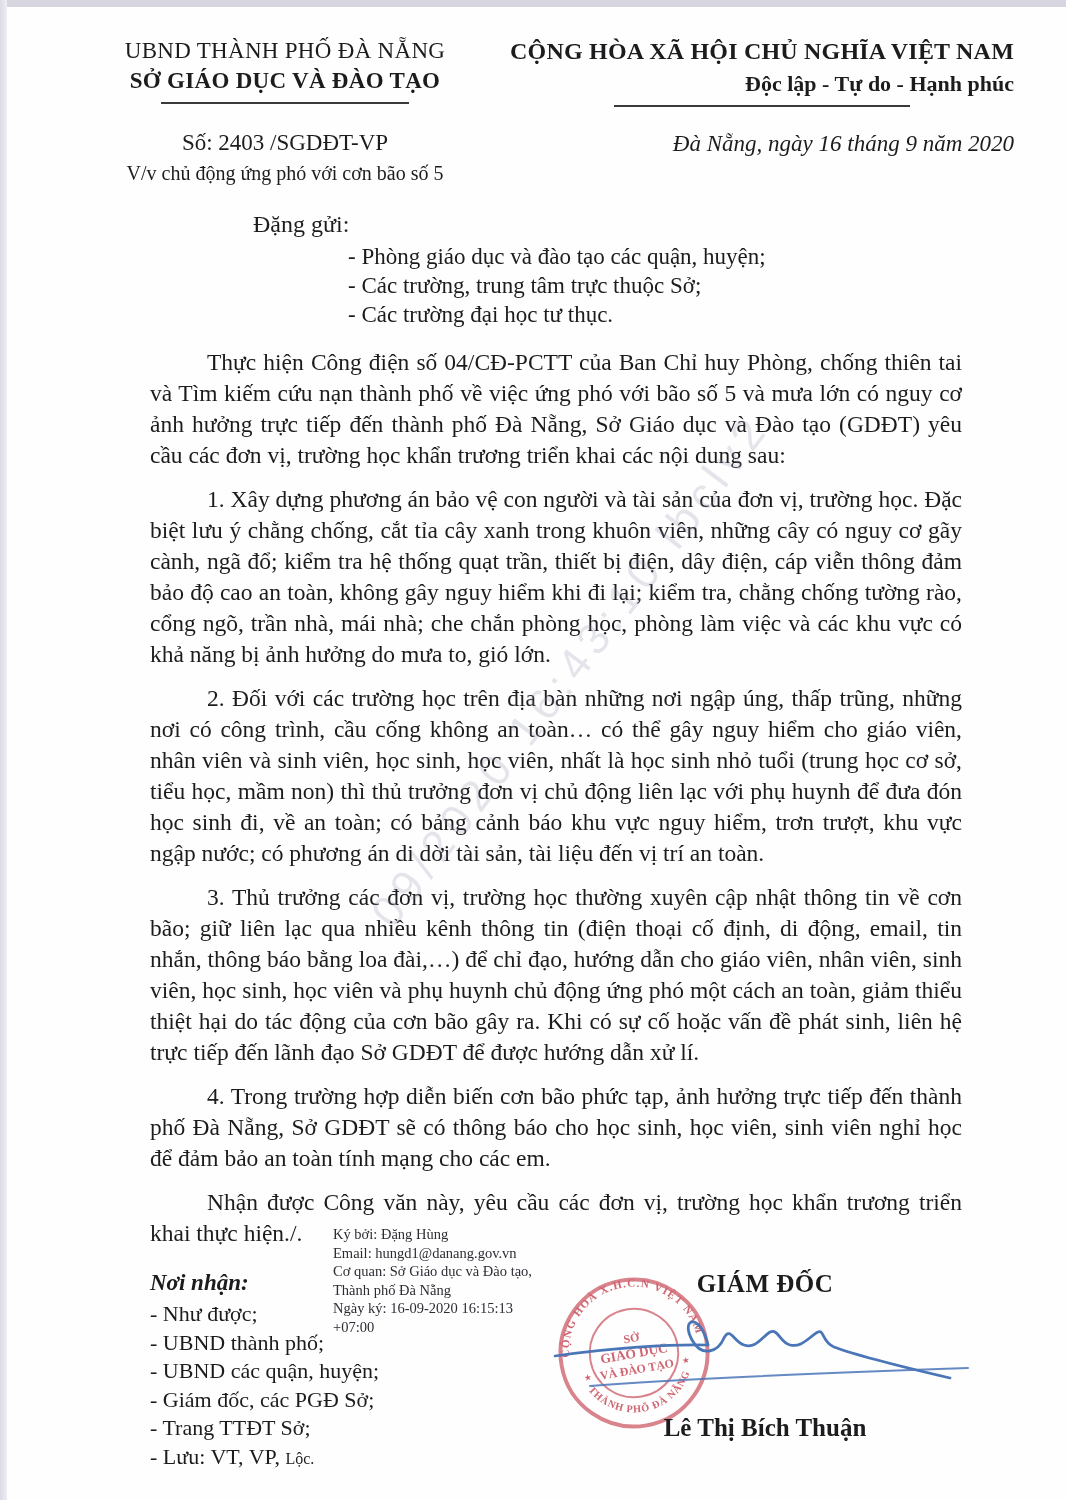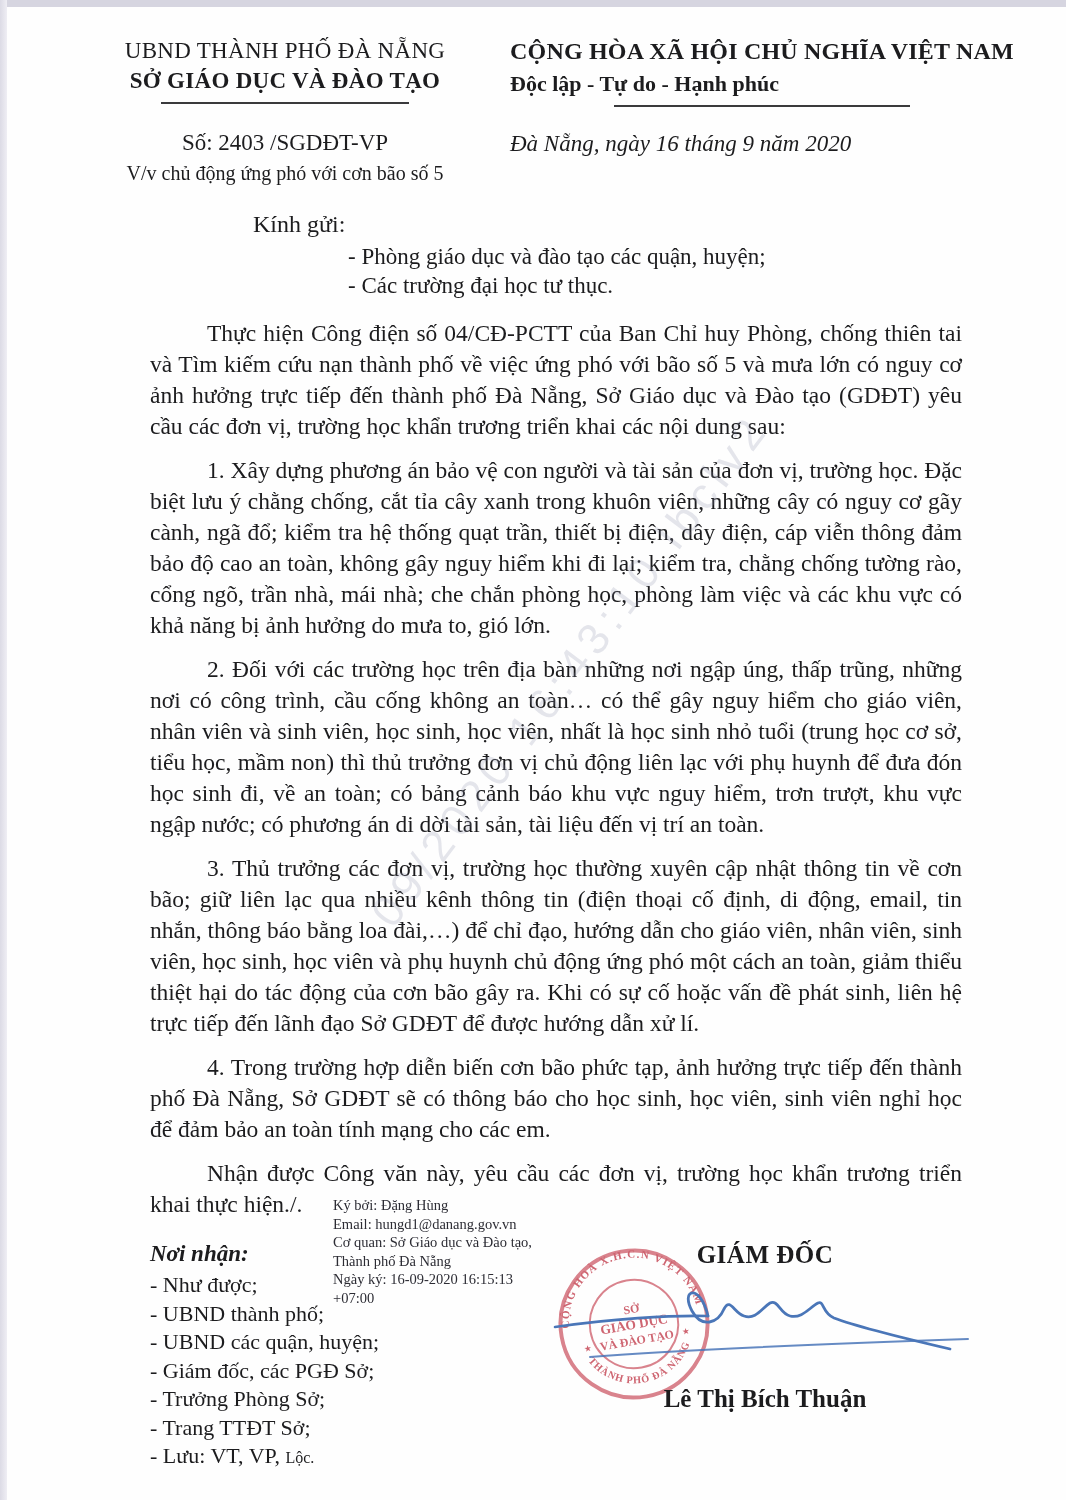--- a/index.html
+++ b/index.html
@@ -40,21 +40,21 @@
     color: rgba(138, 140, 168, 0.22);
     white-space: nowrap;
   }
 
   
   .header {
     display: flex;
     padding: 38px 52px 0 60px;
   }
   .header-left { width: 450px; text-align: center; }
-  .header-right { flex: 1; text-align: left; }
+  .header-right { flex: 1; text-align: right; }
   .hl1 { font-size: 23px; letter-spacing: .3px; }
   .hl2 { font-size: 23px; font-weight: bold; margin-top: 4px; letter-spacing: .3px; }
   .rule-left { width: 248px; height: 2px; background: #3a3a3c; margin: 8px auto 0; }
   .hr1 { font-size: 24px; font-weight: bold; letter-spacing: .2px; }
   .hr2 { font-size: 22px; font-weight: bold; margin-top: 6px; }
   .rule-right { width: 296px; height: 2px; background: #3a3a3c; margin: 8px auto 0; }
   .doc-number { font-size: 23px; margin-top: 26px; }
   .doc-subject { font-size: 20px; margin-top: 6px; }
   .place-date { font-size: 23px; font-style: italic; margin-top: 24px; }
 
@@ -134,23 +134,24 @@
     </div>
     <div class="header-right">
       <div class="hr1">CỘNG HÒA XÃ HỘI CHỦ NGHĨA VIỆT NAM</div>
       <div class="hr2">Độc lập - Tự do - Hạnh phúc</div>
       <div class="rule-right"></div>
       <div class="place-date">Đà Nẵng, ngày 16  tháng 9 năm 2020</div>
     </div>
   </div>
 
   <div class="salutation-block">
-    <div class="salutation">Kính gửi:</div>
+    <div class="salutation">Đặng gửi:</div>
     <div class="recipients">
       <div>- Phòng giáo dục và đào tạo các quận, huyện;</div>
+      <div>- Các trường, trung tâm trực thuộc Sở;</div>
       <div>- Các trường đại học tư thục.</div>
     </div>
   </div>
 
   <div class="bodytext">
     <div class="para">Thực hiện Công điện số 04/CĐ-PCTT của Ban Chỉ huy Phòng, chống thiên tai và Tìm kiếm cứu nạn thành phố về việc ứng phó với bão số 5 và mưa lớn có nguy cơ ảnh hưởng trực tiếp đến thành phố Đà Nẵng, Sở Giáo dục và Đào tạo (GDĐT) yêu cầu các đơn vị, trường học khẩn trương triển khai các nội dung sau:</div>
     <div class="para">1. Xây dựng phương án bảo vệ con người và tài sản của đơn vị, trường học. Đặc biệt lưu ý chằng chống, cắt tỉa cây xanh trong khuôn viên, những cây có nguy cơ gãy cành, ngã đổ; kiểm tra hệ thống quạt trần, thiết bị điện, dây điện, cáp viễn thông đảm bảo độ cao an toàn, không gây nguy hiểm khi đi lại; kiểm tra, chằng chống tường rào, cổng ngõ, trần nhà, mái nhà; che chắn phòng học, phòng làm việc và các khu vực có khả năng bị ảnh hưởng do mưa to, gió lớn.</div>
     <div class="para">2. Đối với các trường học trên địa bàn những nơi ngập úng, thấp trũng, những nơi có công trình, cầu cống không an toàn… có thể gây nguy hiểm cho giáo viên, nhân viên và sinh viên, học sinh, học viên, nhất là học sinh nhỏ tuổi (trung học cơ sở, tiểu học, mầm non) thì thủ trưởng đơn vị chủ động liên lạc với phụ huynh để đưa đón học sinh đi, về an toàn; có bảng cảnh báo khu vực nguy hiểm, trơn trượt, khu vực ngập nước; có phương án di dời tài sản, tài liệu đến vị trí an toàn.</div>
     <div class="para">3. Thủ trưởng các đơn vị, trường học thường xuyên cập nhật thông tin về cơn bão; giữ liên lạc qua nhiều kênh thông tin (điện thoại cố định, di động, email, tin nhắn, thông báo bằng loa đài,…) để chỉ đạo, hướng dẫn cho giáo viên, nhân viên, sinh viên, học sinh, học viên và phụ huynh chủ động ứng phó một cách an toàn, giảm thiểu thiệt hại do tác động của cơn bão gây ra. Khi có sự cố hoặc vấn đề phát sinh, liên hệ trực tiếp đến lãnh đạo Sở GDĐT để được hướng dẫn xử lí.</div>
     <div class="para">4. Trong trường hợp diễn biến cơn bão phức tạp, ảnh hưởng trực tiếp đến thành phố Đà Nẵng, Sở GDĐT sẽ có thông báo cho học sinh, học viên, sinh viên nghỉ học để đảm bảo an toàn tính mạng cho các em.</div>
@@ -167,21 +168,20 @@
       <div>Ngày ký: 16-09-2020 16:15:13</div>
       <div>+07:00</div>
     </div>
 
     <div class="noi-nhan">
       <div class="noi-nhan-label">Nơi nhận:</div>
       <div class="noi-nhan-item">- Như được;</div>
       <div class="noi-nhan-item">- UBND thành phố;</div>
       <div class="noi-nhan-item">- UBND các quận, huyện;</div>
       <div class="noi-nhan-item">- Giám đốc, các PGĐ Sở;</div>
-      <div class="noi-nhan-item">- Trưởng Phòng Sở;</div>
       <div class="noi-nhan-item">- Trang TTĐT Sở;</div>
       <div class="noi-nhan-item">
         <span>- Lưu: VT, VP,</span>
         <span class="noi-nhan-small">Lộc.</span>
       </div>
     </div>
 
     <div class="giam-doc">GIÁM ĐỐC</div>
 
     <div class="stamp-wrap">

